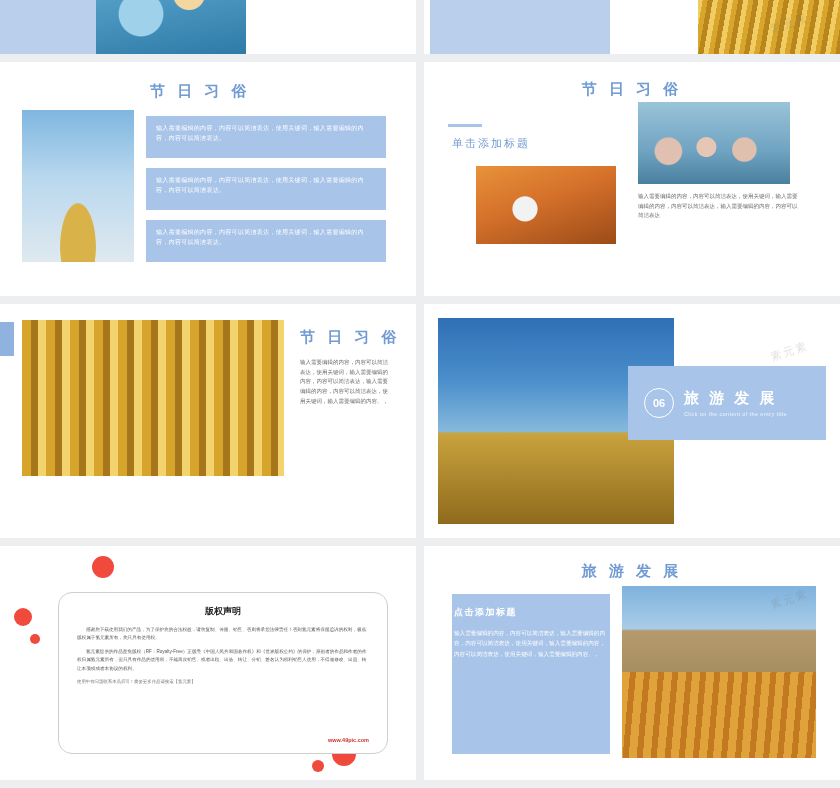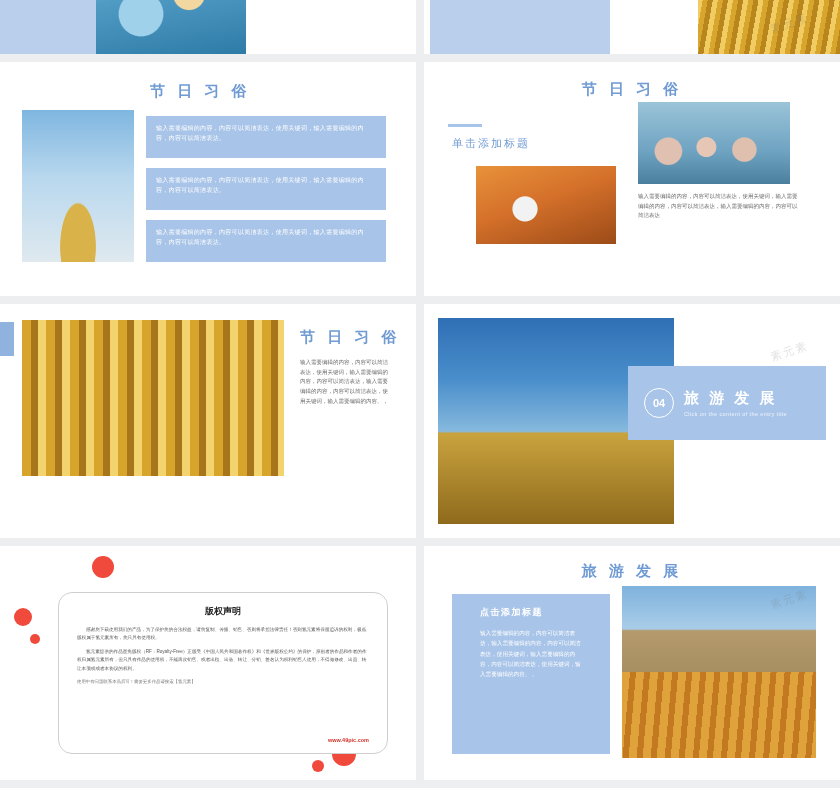--- a/index.html
+++ b/index.html
@@ -150,21 +150,21 @@
   }
   .cr-title { text-align: center; font-size: 9px; font-weight: bold; color: #222; margin-bottom: 8px; }
   .cr-p { font-size: 4.6px; color: #555; line-height: 1.85; text-indent: 9px; margin-bottom: 5px; }
   .cr-foot { font-size: 4.4px; color: #777; margin-top: 6px; }
   .cr-url { position: absolute; right: 18px; bottom: 10px; color: #d0342c; font-size: 5.5px; font-weight: bold; }
 
   
   .s8-title { position: absolute; left: 0; top: 16px; width: 100%; text-align: center; }
   .s8-box {
     position: absolute; left: 28px; top: 48px; width: 158px; height: 160px;
-    background: #a8c4e8; padding: 12px 28px;
+    background: #a8c4e8; padding: 12px 2px;
   }
   .s8-box h4 { color: #fff; font-size: 9px; letter-spacing: 1.5px; margin-bottom: 9px; }
   .s8-box p { color: #fff; font-size: 5.6px; line-height: 1.85; }
   .s8-photo { left: 198px; top: 40px; width: 194px; height: 172px; }
 
   
   .t1-photo { left: 96px; top: -46px; width: 150px; height: 100px; }
   .t1-bar { position: absolute; left: 0; top: -10px; width: 96px; height: 64px; background: #b9cfec; }
   .t2-bar { position: absolute; left: 6px; top: -8px; width: 180px; height: 62px; background: #b9cfec; }
   .t2-photo { left: 274px; top: -60px; width: 142px; height: 114px; }
@@ -211,21 +211,21 @@
   <div class="slide">
     <div class="s5-bar"></div>
     <div class="photo ph-gold-wall s5-photo"></div>
     <div class="title-cn s5-title">节 日 习 俗</div>
     <div class="txt-gray s5-txt">输入需要编辑的内容，内容可以简洁表达，使用关键词，输入需要编辑的内容，内容可以简洁表达，输入需要编辑的内容，内容可以简洁表达，使用关键词，输入需要编辑的内容。，</div>
   </div>
 
   <div class="slide">
     <div class="photo ph-buddha s6-photo"></div>
     <div class="s6-card">
-      <div class="s6-num">04</div>
+      <div class="s6-num">06</div>
       <div>
         <div class="s6-cn">旅 游 发 展</div>
         <div class="s6-en">Click on the content of the entry title</div>
       </div>
     </div>
   </div>
 
   <div class="slide">
     <div class="dot" style="left:92px;top:10px;width:22px;height:22px;"></div>
     <div class="dot" style="left:14px;top:62px;width:18px;height:18px;"></div>

